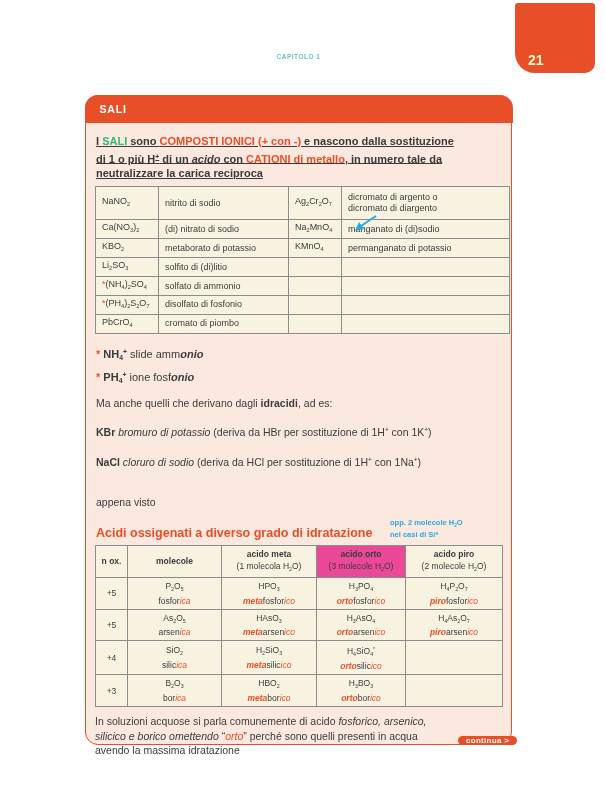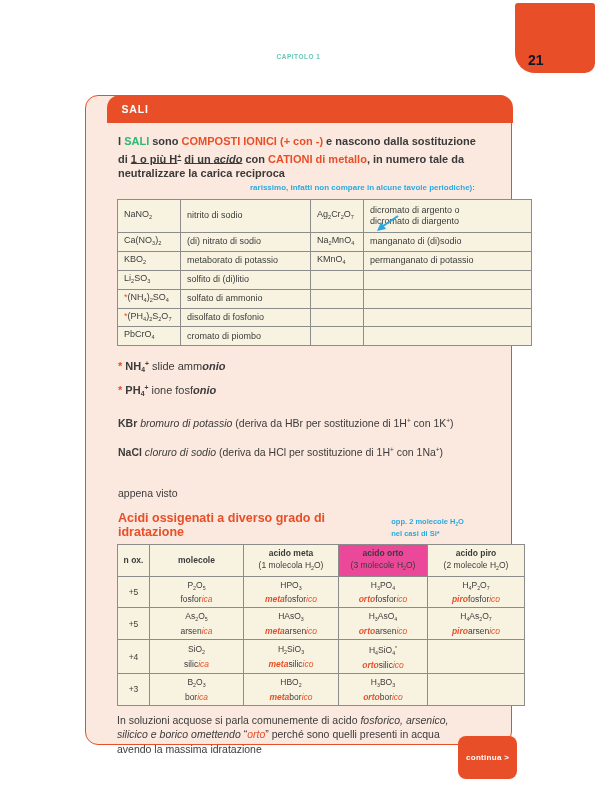--- a/index.html
+++ b/index.html
@@ -11,36 +11,36 @@
   }
   .chapter {
     position:absolute; top:53px; left:85px; width:427px; text-align:center;
     color:#66c6b9; font-size:6.5px; font-weight:700; letter-spacing:0.5px;
   }
   .page-tab {
     position:absolute; top:3px; left:515px; width:80px; height:70px;
     background:#e84e27; border-radius:3px 3px 10px 20px;
   }
   .page-tab .num {
-    position:absolute; left:13px; bottom:5px; color:#0f172a;
+    position:absolute; left:13px; bottom:5px; color:#fef9c3;
     font-size:14px; font-weight:700;
   }
   .box {
     position:absolute; left:85px; top:95px; width:427px; height:650px;
-    background:#fbe9df; border:1.5px solid #e84e27; border-radius:13px;padding-left:22px;
+    background:#fbe9df; border:1.5px solid #e84e27; border-radius:13px;
   }
   .box-header {
     background:#e84e27; height:28px; margin:-1.5px -1.5px 0 -1.5px;
     border-radius:13px 13px 0 0; display:flex; align-items:center;
     padding:0 15px; color:#ffffff; font-weight:700; font-size:10.5px;
     letter-spacing:0.8px;
   }
   .box-body { padding:6px 9px 0 9px; position:relative; }
   p { margin:0; }
-  .intro { margin:5px 0 2px 1px; font-size:11px; line-height:15px; font-weight:700; color:#3a3a3a; }
+  .intro { margin:5px 0 2px 1px; font-size:11px; line-height:15px; font-weight:700; color:#3a3a3a;text-decoration:underline; }
   .ag-note { margin:1px 0 0 133px; font-size:8px; font-weight:700; color:#2aa9e0; line-height:10.5px; }
   .arrow-svg { position:absolute; left:265px; top:92px; }
   table { border-collapse:collapse; table-layout:fixed; }
   .t1 { width:414px; margin-top:5px; font-size:9px; }
   .t1 td { border:1px solid #8c8c8c; background:#f8f3e1; padding:2px 6px; height:17px; vertical-align:middle; line-height:11px; }
   .t1 tr:first-child td { height:33px; }
   .t2 { width:407px; margin-top:5px; font-size:8.5px; text-align:center; }
   .t2 th, .t2 td { border:1px solid #8c8c8c; background:#f8f3e1; padding:2px 3px; vertical-align:middle; line-height:12px; font-weight:400; }
   .t2 th { height:31px; font-size:8.5px; }
   .t2 td { height:31px; }
@@ -49,21 +49,21 @@
   .para { font-size:10.5px; font-weight:500; line-height:15px; margin-left:1px; }
   .mt7  { margin-top:7px; }
   .mt11 { margin-top:11px; }
   .mt12 { margin-top:12px; }
   .heading-row { display:flex; justify-content:space-between; align-items:flex-end; margin-top:10px; }
   .acids-heading { margin:0 0 0 1px; font-size:12.5px; font-weight:700; color:#e84e27; }
   .opp-note { width:112px; font-size:7.5px; font-weight:700; color:#2aa9e0; line-height:9.5px; margin-top:-2px; }
   .bottom { margin-top:7px; font-size:10.5px; line-height:14.5px; font-weight:500; }
   .continua {
     position:absolute; left:458px; top:736px; background:#e84e27; color:#fff;
-    font-size:8px; font-weight:700; padding:17px 8px; border-radius:8px;
+    font-size:8px; font-weight:700; padding:0 8px; border-radius:8px;
     letter-spacing:0.3px; cursor:pointer;
   }
   
   .g   { color:#2eb873; }
   .r   { color:#e84e27; }
   .u   { text-decoration:underline; }
   .i   { font-style:italic; }
   .b   { font-weight:700; }
   .bi  { font-weight:700; font-style:italic; }
   .ri  { color:#e84e27; font-style:italic; }
@@ -82,21 +82,20 @@
 
 <div class="box">
   <div class="box-header">
     <span>SALI</span>
   </div>
   <div class="box-body">
 
     <p class="intro"><span>I </span><span class="g">SALI</span><span> sono </span><span class="r">COMPOSTI IONICI (+ con -)</span><span> e nascono dalla sostituzione</span><br><span>di </span><span class="u">1 o più H</span><span class="u sup">+</span><span> </span><span class="u">di un </span><span class="u i">acido</span><span> con </span><span class="r">CATIONI di metallo</span><span>, in numero tale da</span><br><span>neutralizzare la carica reciproca</span></p>
 
     <div class="ag-note">
-      <div><span>rarissimo, infatti non compare in alcune tavole periodiche):</span></div>
     </div>
 
     <svg class="arrow-svg" width="28" height="18">
       <path d="M25,1 L10,11" stroke="#2aa9e0" stroke-width="2" fill="none"></path>
       <path d="M4,16 L13,14 L8,7 Z" fill="#2aa9e0"></path>
     </svg>
 
     <table class="t1">
       <colgroup>
           <col style="width:63px">
@@ -148,20 +147,21 @@
             <td></td>
           </tr>
         </tbody>
     </table>
 
     <div class="notes">
       <div><span class="r b">* </span><span class="b">NH</span><span class="b sub">4</span><span class="b sup">+</span><span> slide amm</span><span class="bi">onio</span></div>
       <div><span class="r b">* </span><span class="b">PH</span><span class="b sub">4</span><span class="b sup">+</span><span> ione fosf</span><span class="bi">onio</span></div>
     </div>
 
+    <p class="para mt7"><span>Ma anche quelli che derivano dagli </span><span class="b">idracidi</span><span>, ad es:</span></p>
     <p class="para mt11"><span class="b">KBr</span><span> </span><span class="i">bromuro di potassio</span><span> (deriva da HBr per sostituzione di 1H</span><span class="sup">+</span><span> con 1K</span><span class="sup">+</span><span>)</span></p>
     <p class="para mt12"><span class="b">NaCl</span><span> </span><span class="i">cloruro di sodio</span><span> (deriva da HCl per sostituzione di 1H</span><span class="sup">+</span><span> con 1Na</span><span class="sup">+</span><span>)</span></p>
     <p class="para mt11"><br><span>appena visto</span></p>
 
     <div class="heading-row">
       <h2 class="acids-heading">Acidi ossigenati a diverso grado di idratazione</h2>
       <div class="opp-note">
         <div><span>opp. 2 molecole H</span><span class="sub">2</span><span>O</span></div>
         <div><span>nel casi di Si*</span></div>
       </div>

